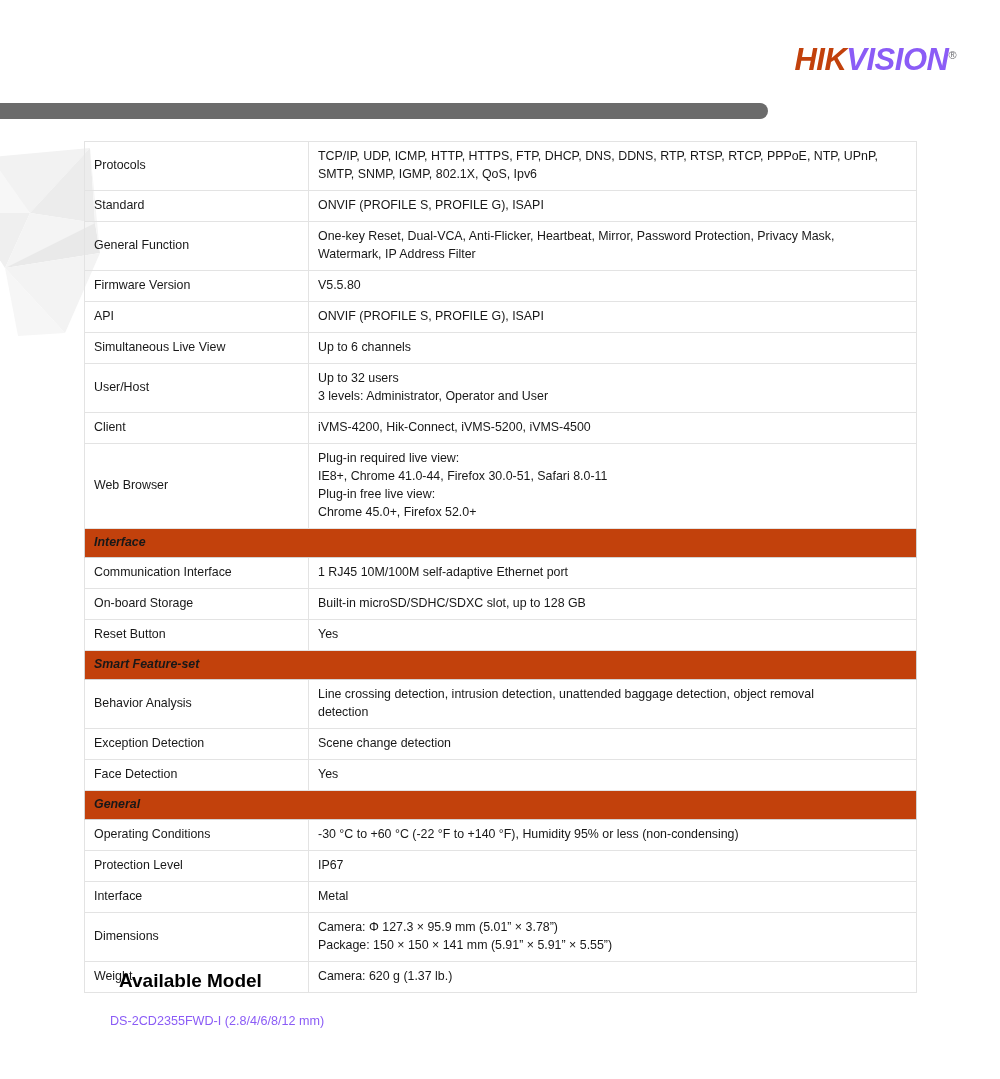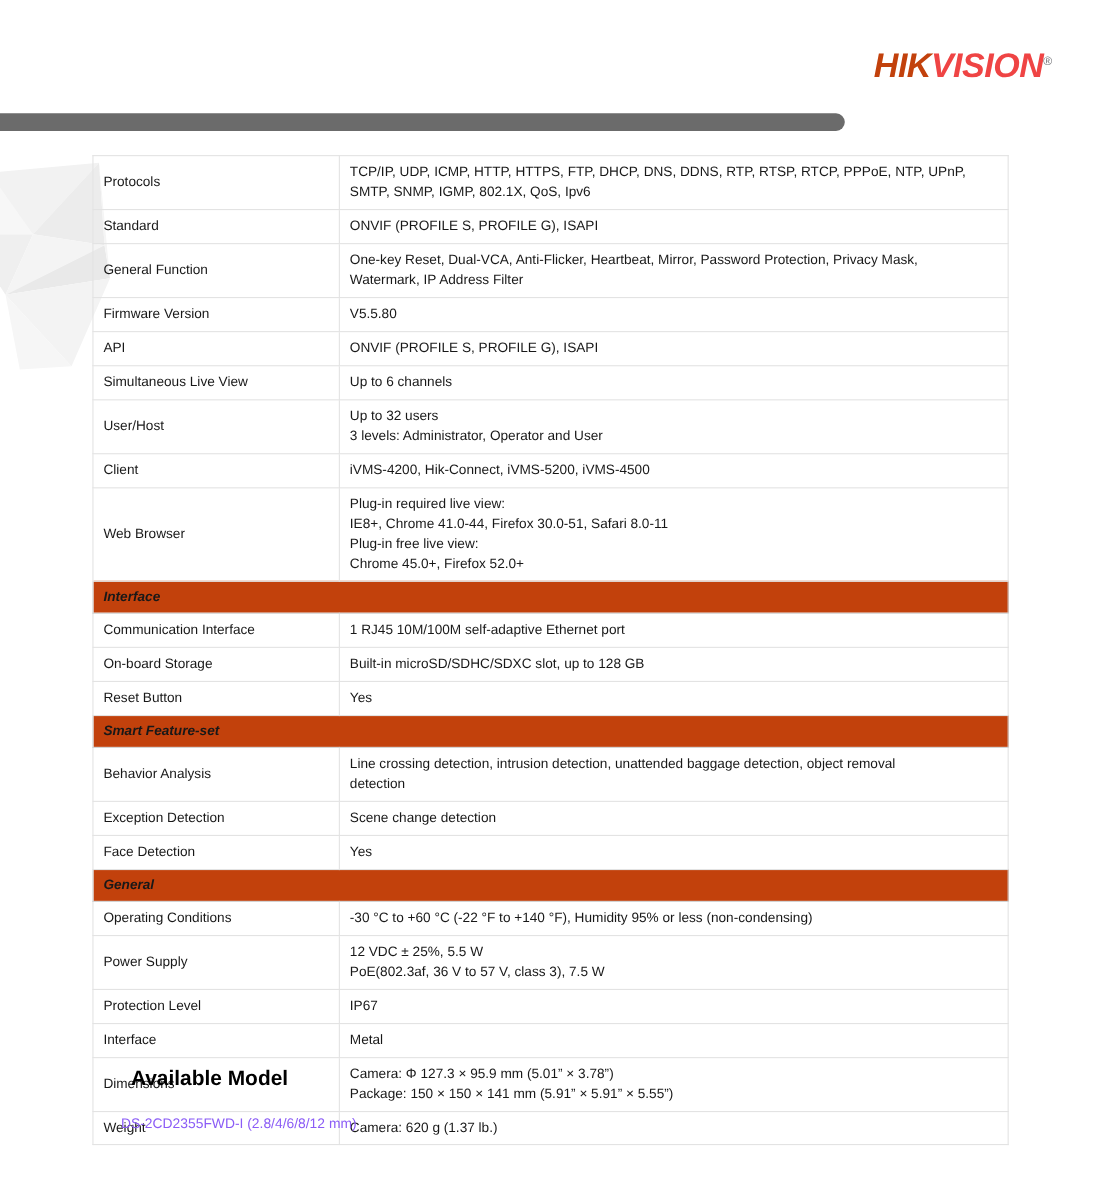--- a/index.html
+++ b/index.html
@@ -34,21 +34,21 @@
     top: 44px;
     font-size: 31px;
     font-weight: bold;
     font-style: italic;
     letter-spacing: -0.5px;
     line-height: 1;
     white-space: nowrap;
     z-index: 3;
   }
   .logo .hik { color: #c2410c; }
-  .logo .vision { color: #ef4444; margin-top: 24px; }
+  .logo .vision { color: #8b5cf6; margin-top: 24px; }
   .logo .reg {
     color: #6f6f74;
     font-size: 11px;
     vertical-align: super;
     font-style: normal;
     font-weight: normal;
   }
 
   
   .top-bar {
@@ -256,27 +256,20 @@
       <tr class="section-row">
         <td colspan="2">General</td>
       </tr>
       <tr>
         <td>Operating Conditions</td>
         <td>
           <span class="val-line">-30 °C to +60 °C (-22 °F to +140 °F), Humidity 95% or less (non-condensing)</span>
         </td>
       </tr>
       <tr>
-        <td>Power Supply</td>
-        <td>
-          <span class="val-line">12 VDC ± 25%, 5.5 W</span>
-          <span class="val-line">PoE(802.3af, 36 V to 57 V, class 3), 7.5 W</span>
-        </td>
-      </tr>
-      <tr>
         <td>Protection Level</td>
         <td>
           <span class="val-line">IP67</span>
         </td>
       </tr>
       <tr>
         <td>Interface</td>
         <td>
           <span class="val-line">Metal</span>
         </td>

